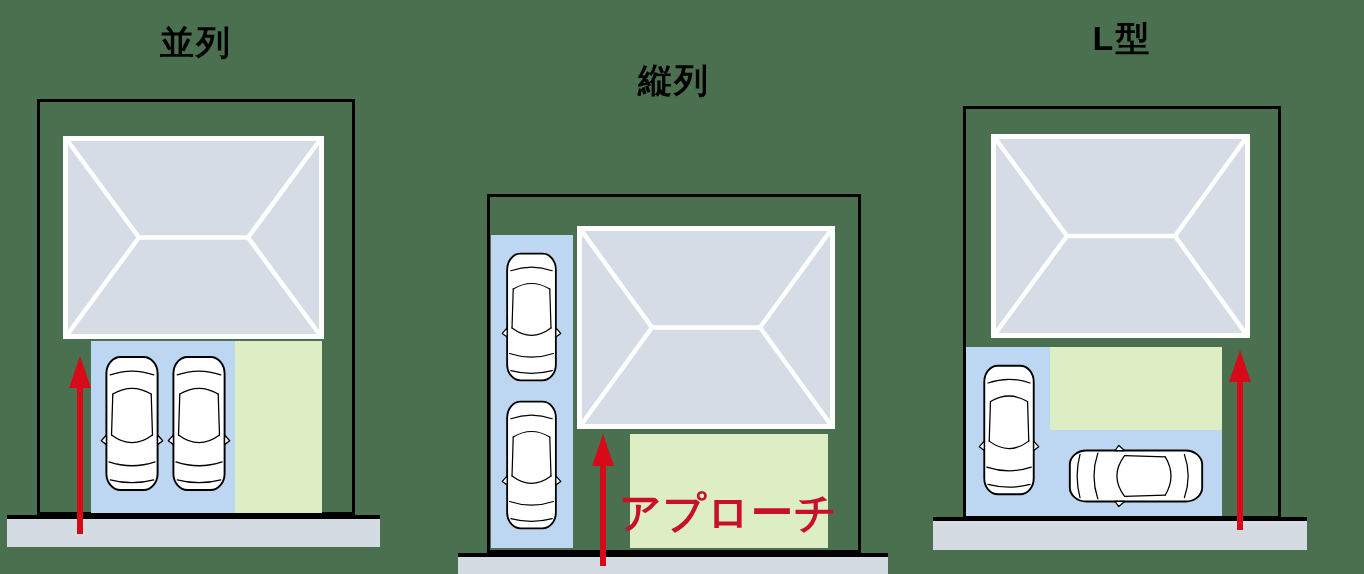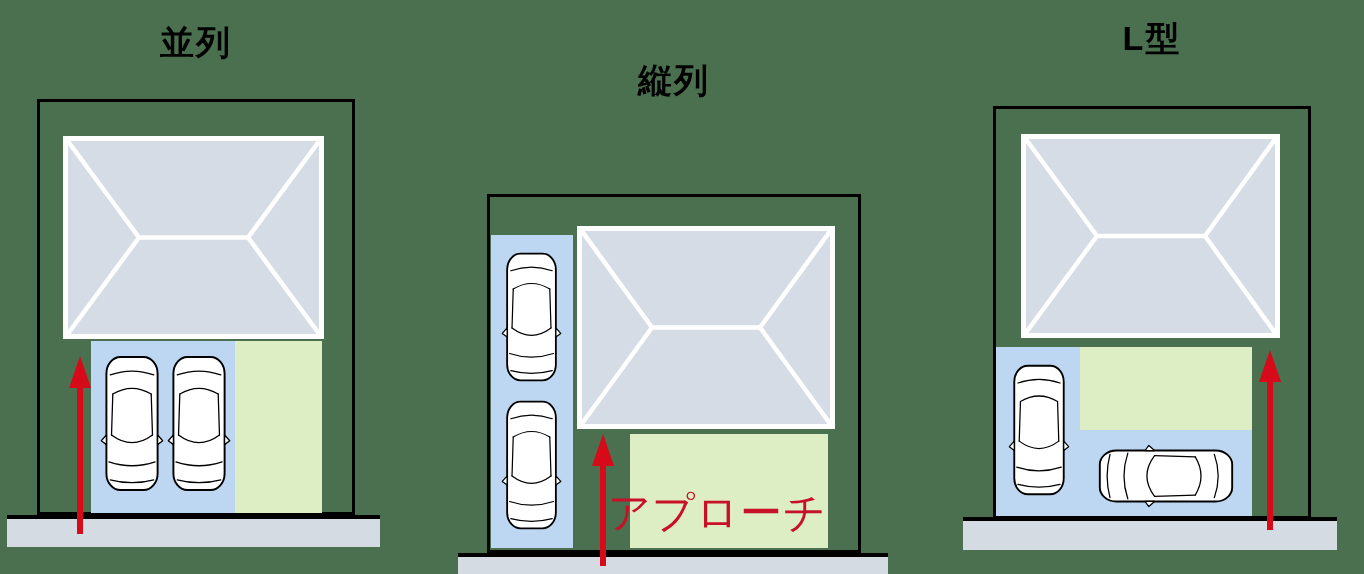--- a/index.html
+++ b/index.html
@@ -38,23 +38,23 @@
     background:var(--sidewalk-fill,#d5dbe2);
     border-top:4px solid var(--outline,#000);
     box-sizing:border-box;
   }
   .roof-rect{fill:var(--roof-fill,#d5dce5);stroke:var(--roof-line,#fff);stroke-width:5;}
   .roof-ridge{stroke:var(--roof-line,#fff);stroke-width:4.5;stroke-linecap:round;fill:none;}
   .arrow-shape{fill:var(--arrow-red,#d60a19);}
   .approach-label{
     position:absolute;
     font-size:42px;
-    font-weight:normal;
+    font-weight:bold;
     color:var(--label-red,#c81028);
-    text-align:left;
+    text-align:right;
     line-height:46px;
     letter-spacing:1px;
     white-space:nowrap;
   }
   .car-body{fill:var(--car-fill,#fff);stroke:var(--outline,#000);stroke-width:3;}
   .car-line{fill:none;stroke:var(--outline,#000);stroke-width:2;stroke-linecap:round;}
   .car-mirror{fill:var(--car-fill,#fff);stroke:var(--outline,#000);stroke-width:2;stroke-linejoin:round;}
   .car-h-wrap{position:absolute;}
   .car-h-wrap > svg{position:absolute;transform:rotate(90deg);}
 </style>
@@ -129,21 +129,21 @@
       </svg>
 
     <svg class="abs" style="left:135px;top:396px;" width="26" height="132" viewBox="0 0 26 132">
       <polygon class="arrow-shape" points="13,0 2,32 24,32"></polygon>
       <rect class="arrow-shape" x="10" y="29" width="6" height="103"></rect>
     </svg>
 
     <div class="approach-label" style="left:153px;top:452px;width:230px;">アプローチ</div>
   </div>
 
-  <div class="abs" style="left:910px;top:0;width:454px;height:468px;">
+  <div class="abs" style="left:880px;top:0;width:454px;height:468px;">
     <div class="panel-title" style="left:83px;top:8px;width:318px;">L型</div>
 
     <div class="sidewalk" style="left:53px;top:517px;width:374px;height:33px;"></div>
 
     <div class="plot" style="left:83px;top:106px;width:318px;height:413px;"></div>
 
     <div class="zone parking" style="left:86px;top:347px;width:84px;height:169px;"></div>
     <div class="zone parking" style="left:86px;top:430px;width:256px;height:86px;"></div>
     <div class="zone approach" style="left:170px;top:347px;width:172px;height:83px;"></div>
 

